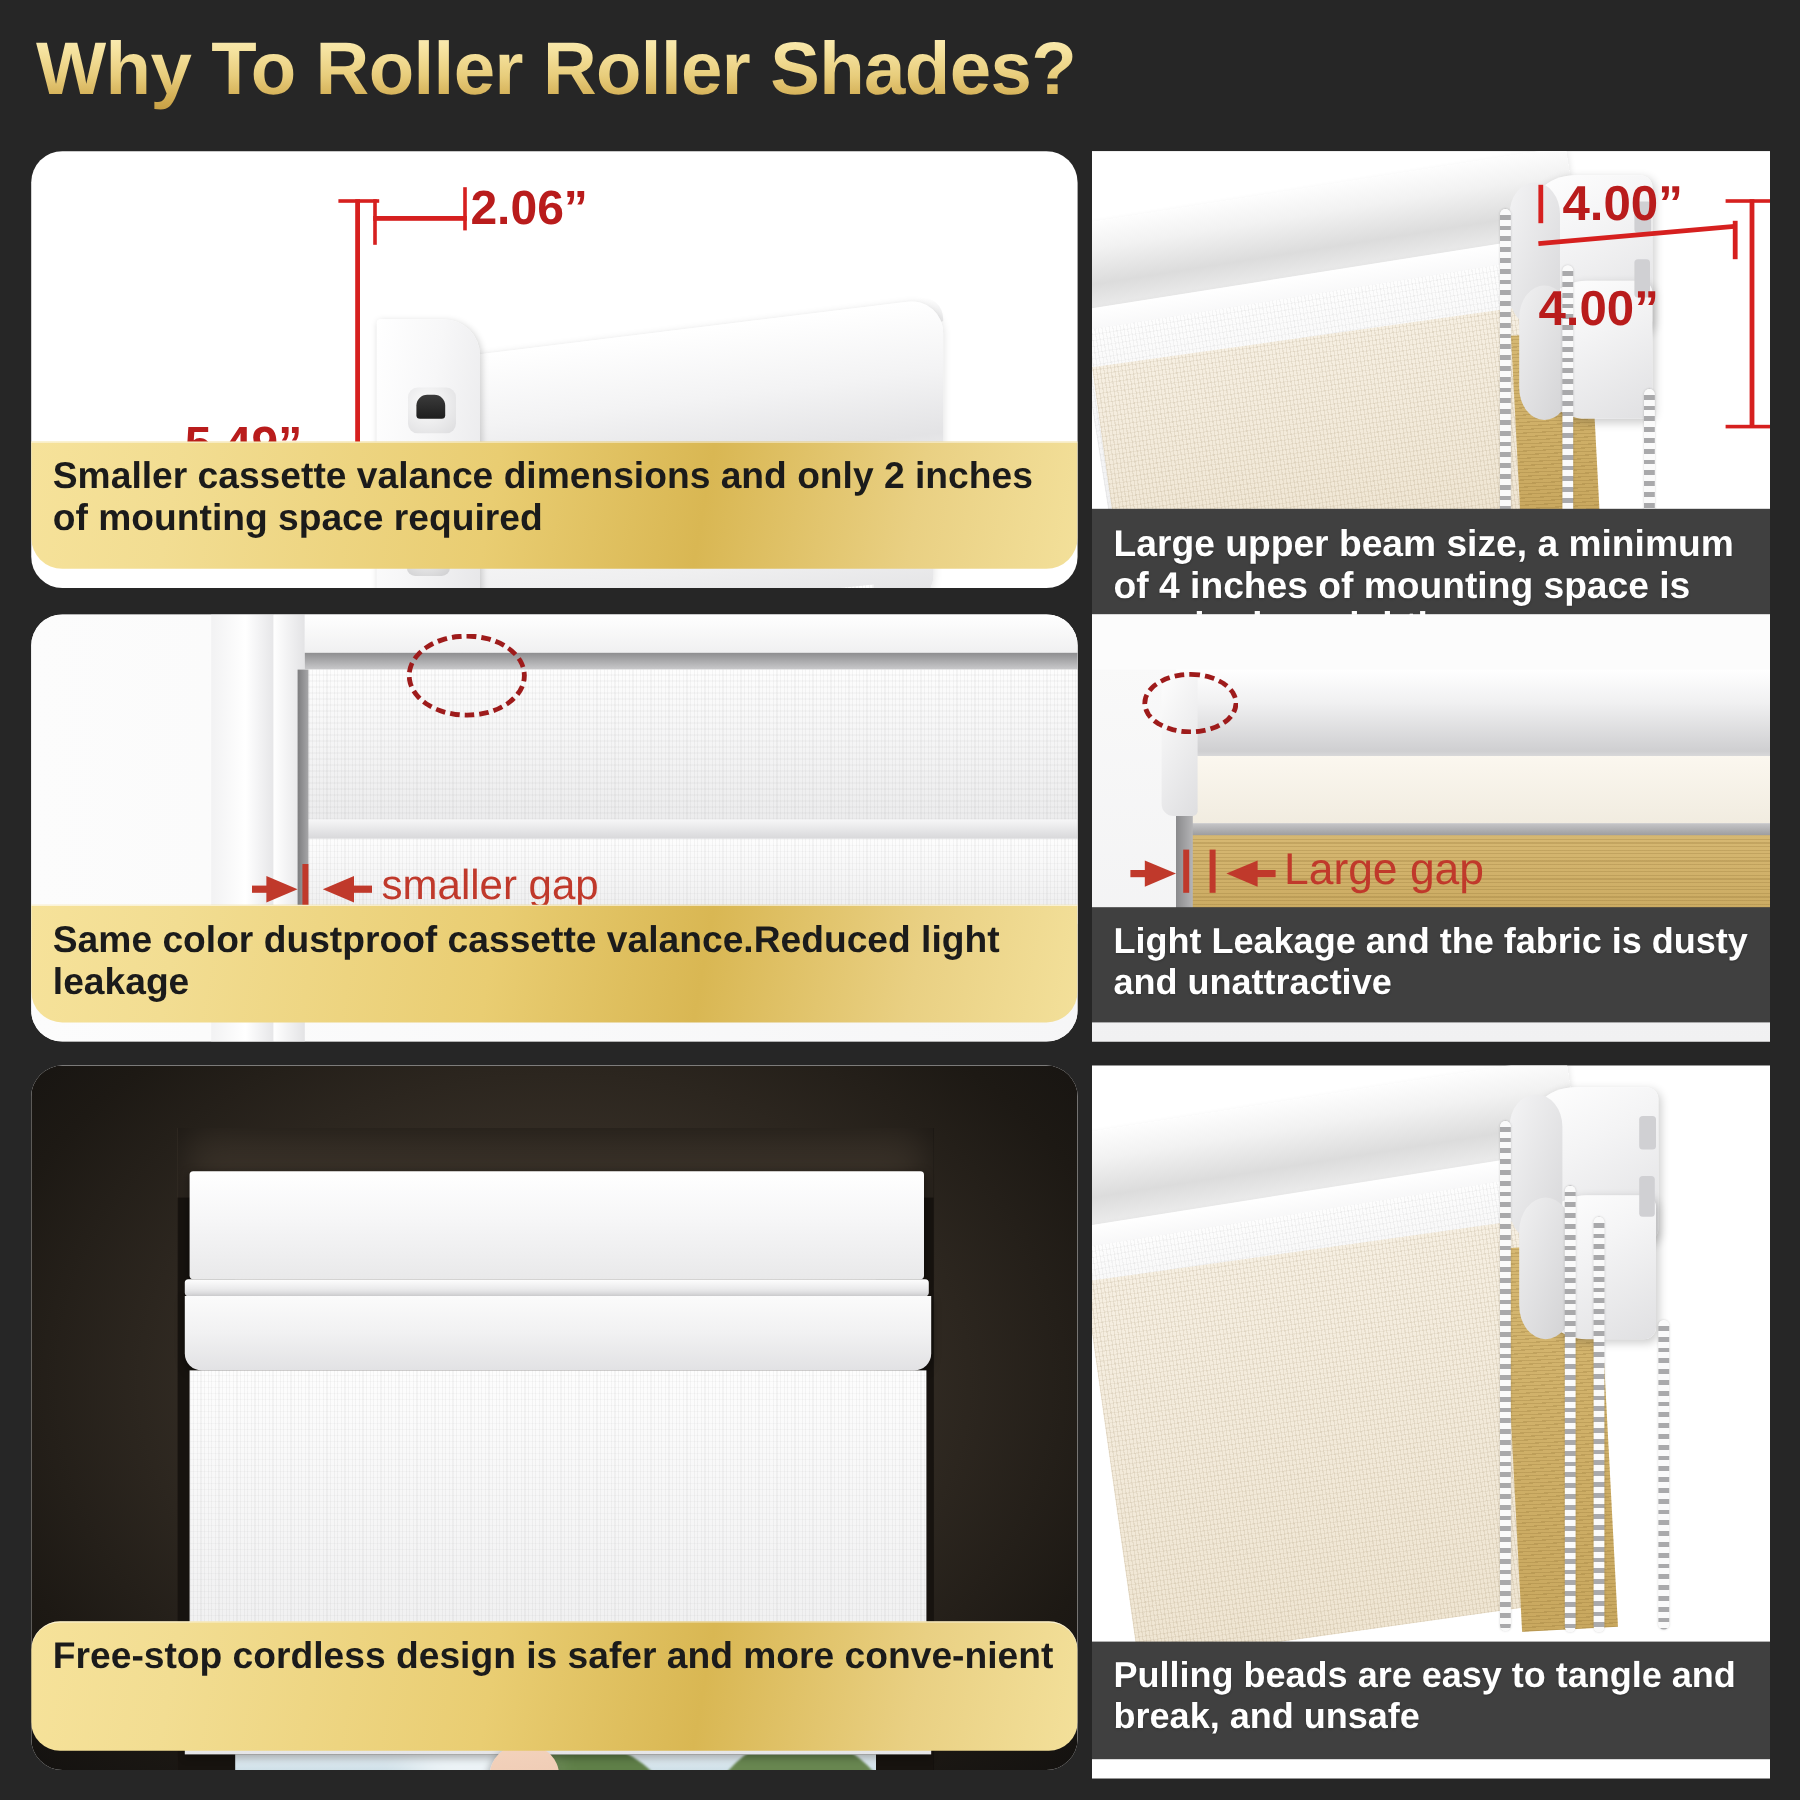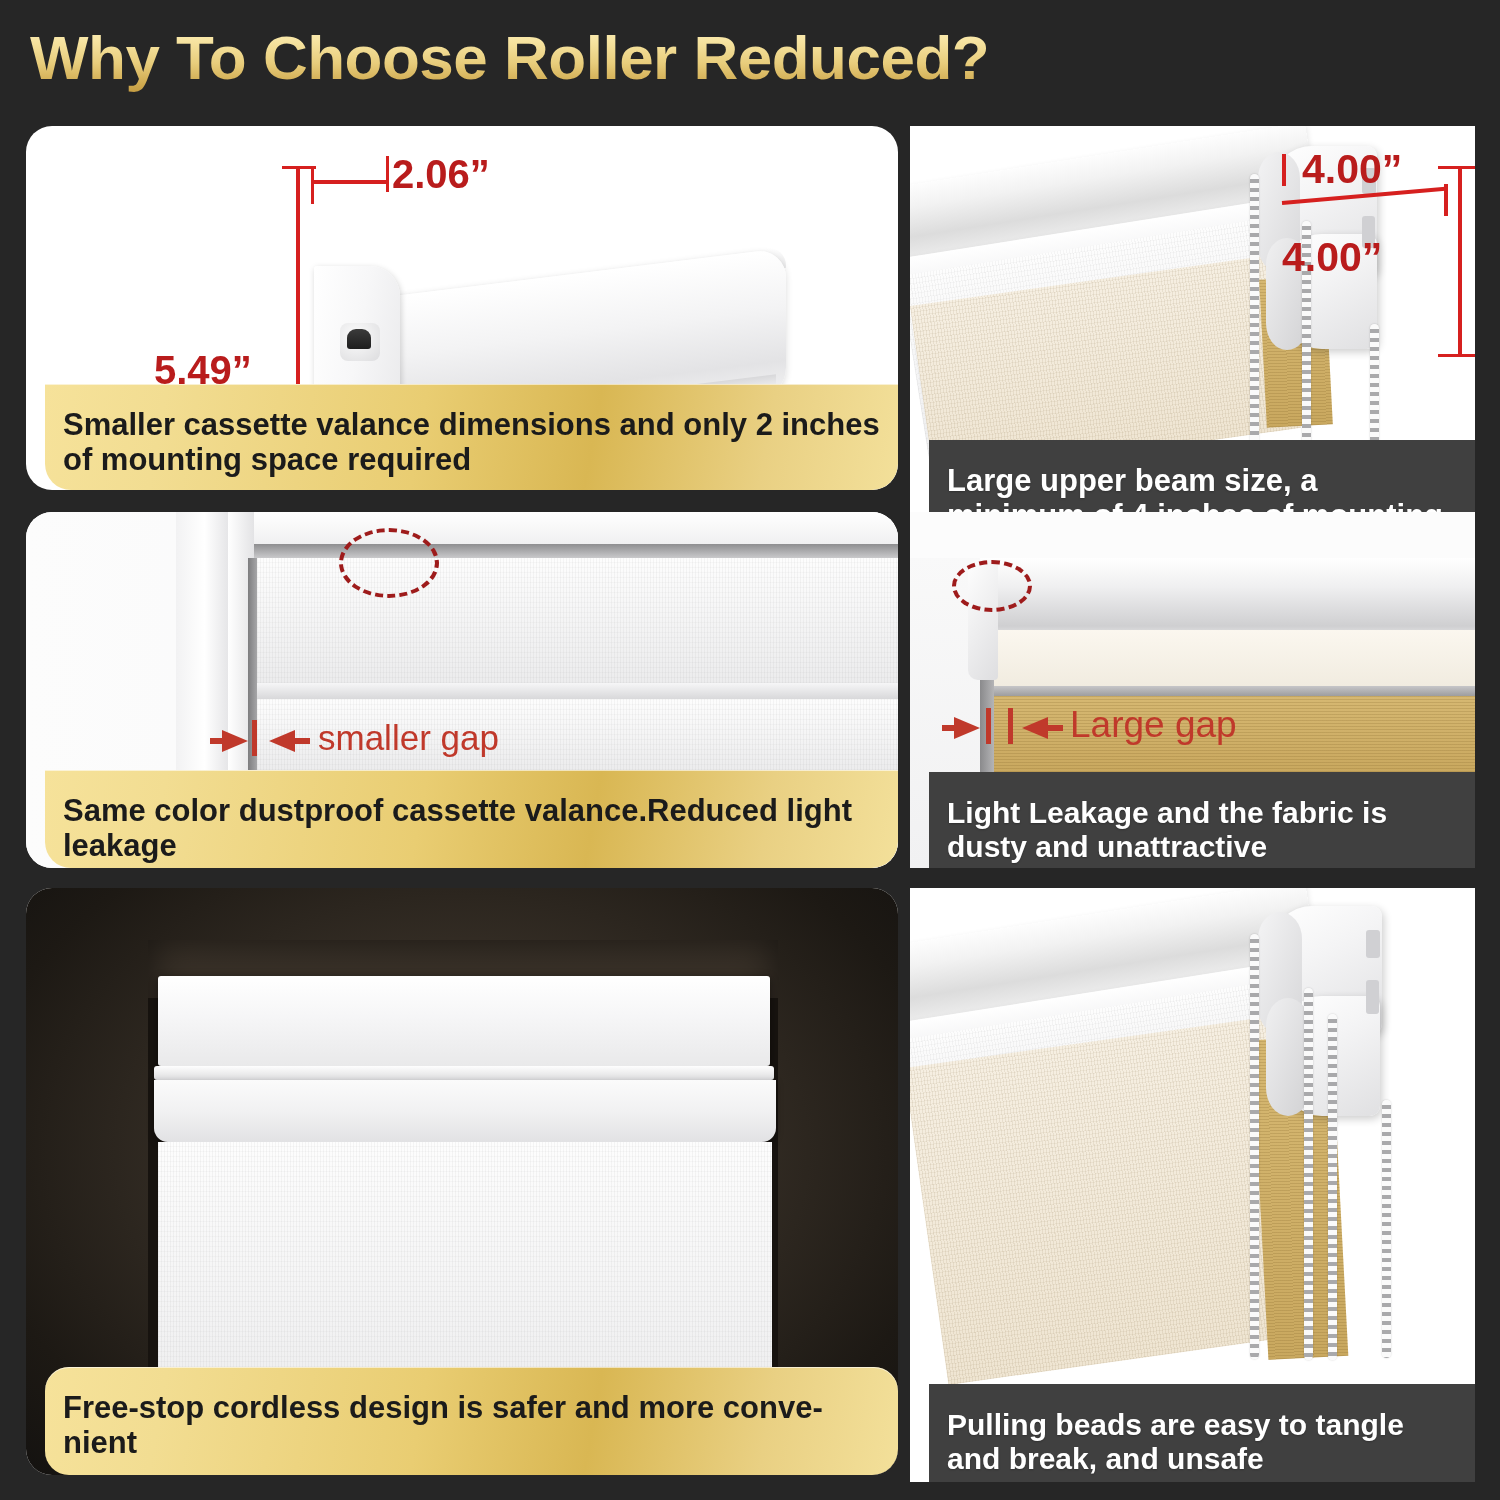--- a/index.html
+++ b/index.html
@@ -31,23 +31,23 @@
   .p2 { left: 910px; top: 126px;  width: 565px; height: 432px; }
   .p3 { left: 26px;  top: 512px;  width: 872px; height: 356px; }
   .p4 { left: 910px; top: 512px;  width: 565px; height: 356px; }
   .p5 { left: 26px;  top: 888px;  width: 872px; height: 587px; }
   .p6 { left: 910px; top: 888px;  width: 565px; height: 594px; }
 
   .photo { position: absolute; inset: 0; }
 
   
   .cap {
-    position: absolute; left: 0; right: 0; bottom: 0;
-    padding: 24px 18px 14px 18px;
-    font-weight: bold; line-height: 1.12; margin-left: 19px;
+    position: absolute; left: 0; right: 0; bottom: 16px;
+    padding: 12px 18px 14px 18px;
+    font-weight: bold; line-height: 1.12;
   }
   .cap.gold {
     background: linear-gradient(100deg,#f6e29a 0%,#f2dd92 14%,#e9cd72 44%,#d9b753 64%,#e9d083 84%,#f3e09a 100%);
     color: #1b1b1b; font-size: 31px;
     border-bottom-left-radius: 26px; border-bottom-right-radius: 26px;
     box-shadow: inset 0 1px 0 rgba(255,255,255,.6);
   }
   .cap.gray {
     background: #404040; color: #ffffff; font-size: 30px;
     text-shadow: 0 1px 2px rgba(0,0,0,.25);
@@ -208,21 +208,21 @@
     background: linear-gradient(170deg,#f3d3bd 0%,#e8bea4 60%,#d9a98d 100%);
     border-radius: 26px 26px 16px 16px; box-shadow: -2px 2px 6px rgba(0,0,0,.25); }
   .p5 .pull { position:absolute; left:400px; top:548px; width:16px; height:34px;
     background: linear-gradient(180deg,#e9e9ea,#c8c8ca); border-radius: 4px; }
 </style>
 </head>
 <body>
 
 <div class="page">
 
-  <div class="title">Why To Choose Roller Reduced?</div>
+  <div class="title">Why To Roller Roller Shades?</div>
 
   <div class="panel good p1">
     <div class="photo">
       <div class="valance-top"></div>
       <div class="valance-body fabric-white"></div>
       <div class="valance-slot"></div>
       <div class="valance-lower fabric-white"></div>
       <div class="shade-drop fabric-white"></div>
       <div class="endcap"></div>
       <div class="knob"></div>

